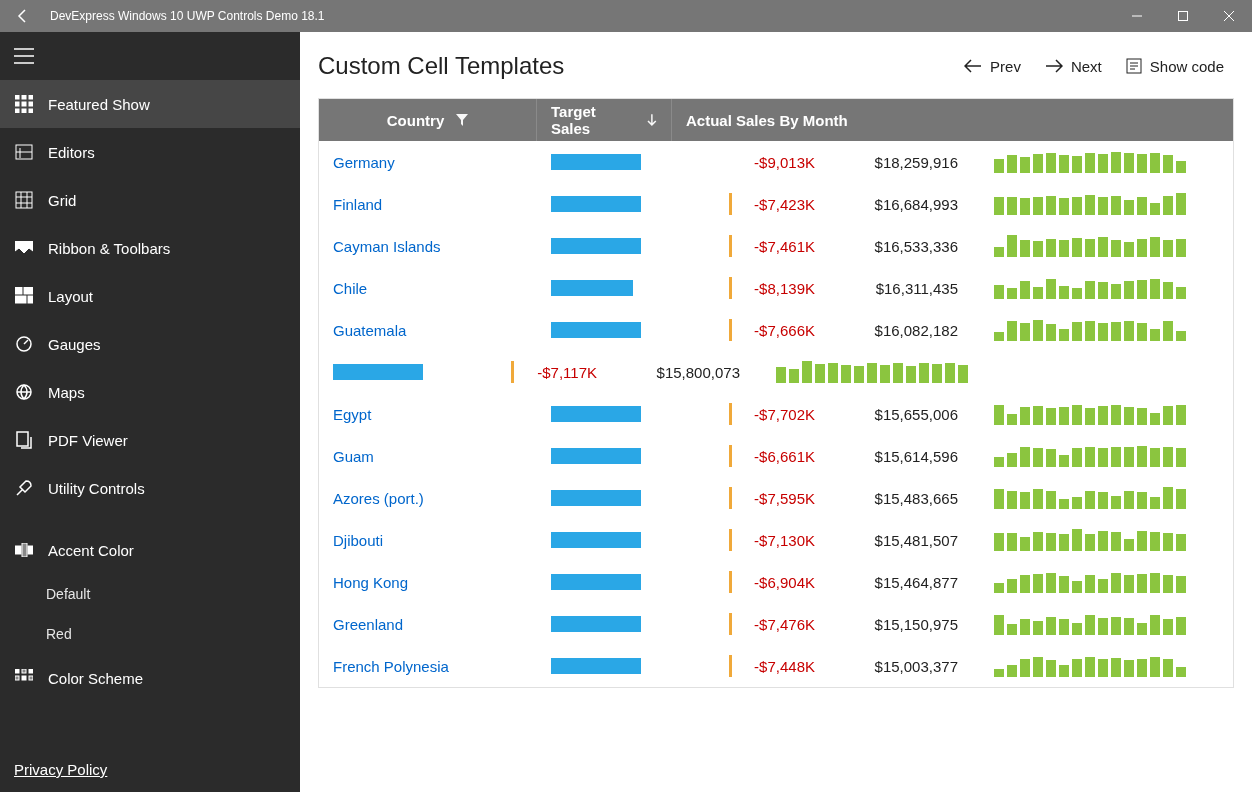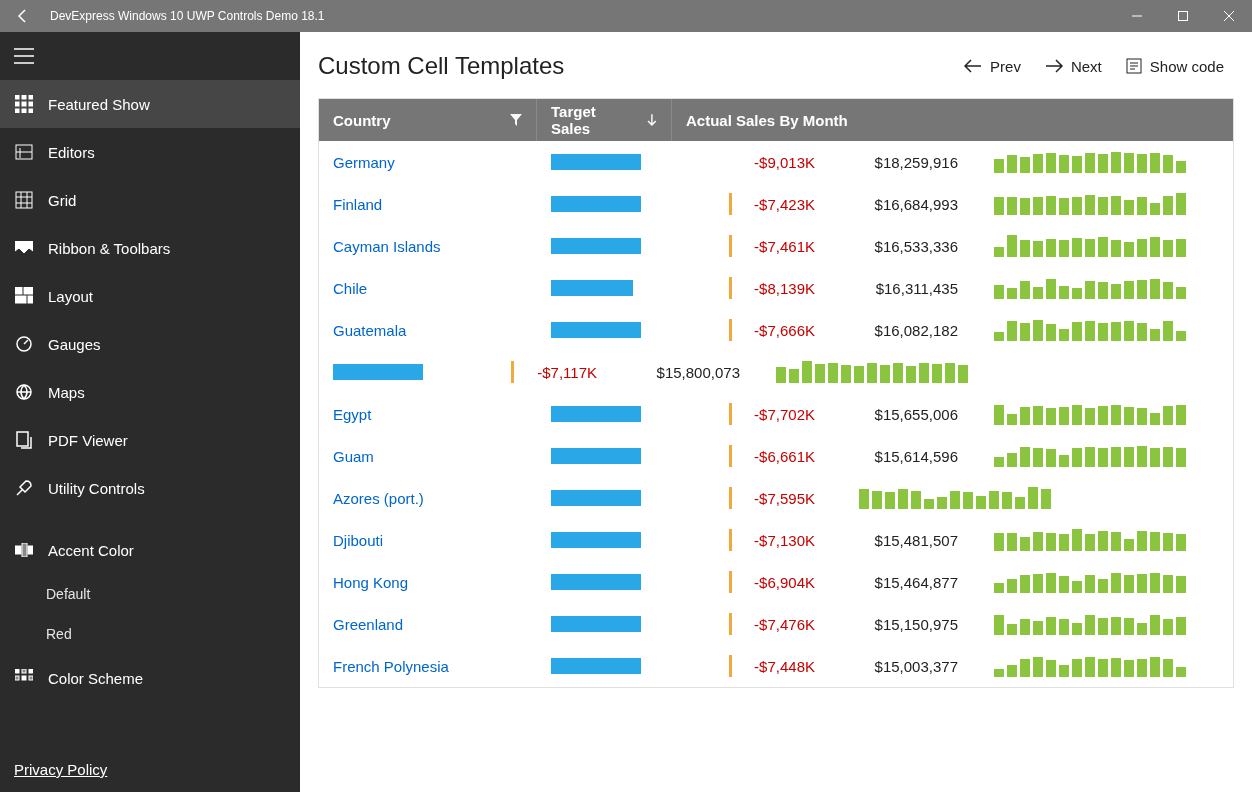--- a/index.html
+++ b/index.html
@@ -83,21 +83,21 @@
   .grid { border: 1px solid #e0e0e0; }
   .grid-head {
     display:flex;
     background:#767676;
     color:#fff;
     font-weight:600;
     font-size:15px;
   }
   .gh-cell { display:flex; align-items:center; height:42px; border-right:1px solid #8a8a8a; padding:0 14px; }
   .gh-cell:last-child { border-right:none; }
-  .col-country { width: 218px; justify-content:space-between;gap:12px; }
+  .col-country { width: 218px; justify-content:center;gap:12px; }
   .col-actual  { width: 300px; }
   .col-target  { width: 135px; justify-content:flex-end; gap:10px; }
   .col-spark   { flex:1; }
   .grid-body { }
   .gr-row { display:flex; height:42px; align-items:flex-end; }
   .gr-cell { padding:0 14px; height:100%; display:flex; align-items:center; }
   .cell-country { width:218px; color:#0066cc; font-size:15px; }
   .cell-actual  { width:300px; display:flex; align-items:center; justify-content:space-between; gap:8px; padding-right:22px; }
   .bar-slot { display:flex; align-items:center; height:100%; }
   .bar-bg { width:90px; height:16px; background:#2aa7e6; }
@@ -557,20 +557,21 @@
             </div>
             <div class="gr-row">
               <div class="gr-cell cell-country">Azores (port.)</div>
               <div class="gr-cell cell-actual">
                 <div class="bar-slot">
                   <div class="bar-bg" style="width: 90px;"></div>
                   <div class="marker" style="margin-left: 88px;"></div>
                 </div>
                 <div class="neg">-$7,595K</div>
               </div>
+              <div class="gr-cell cell-target">$15,483,665</div>
               <div class="gr-cell cell-spark">
                 <div class="spark">
                   <div class="sbar" style="height: 20px;"></div>
                   <div class="sbar" style="height: 18px;"></div>
                   <div class="sbar" style="height: 17px;"></div>
                   <div class="sbar" style="height: 20px;"></div>
                   <div class="sbar" style="height: 18px;"></div>
                   <div class="sbar" style="height: 10px;"></div>
                   <div class="sbar" style="height: 12px;"></div>
                   <div class="sbar" style="height: 18px;"></div>

